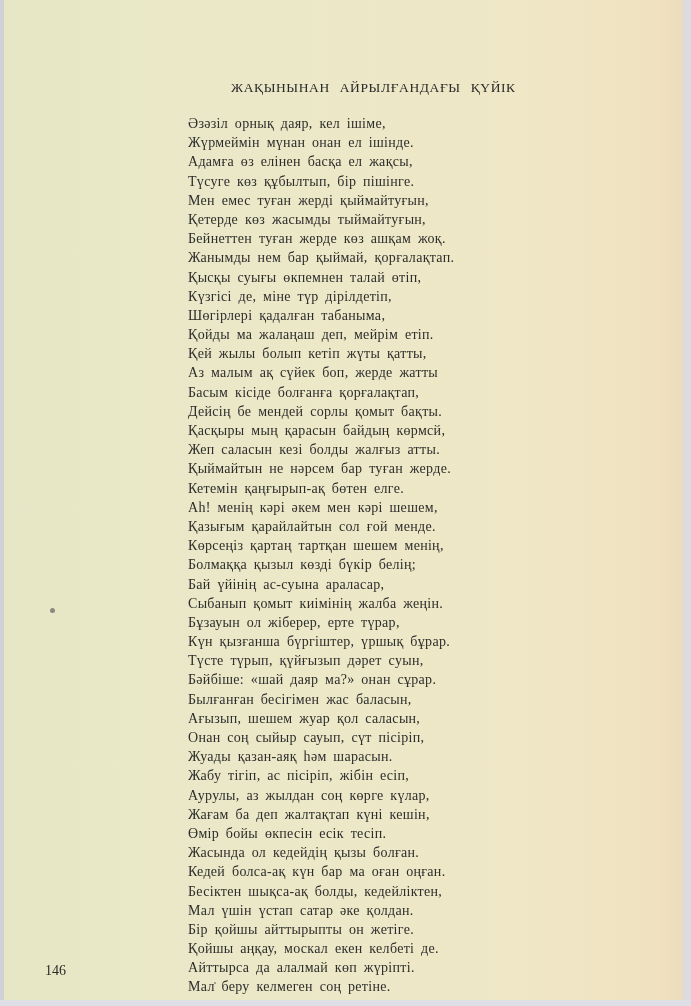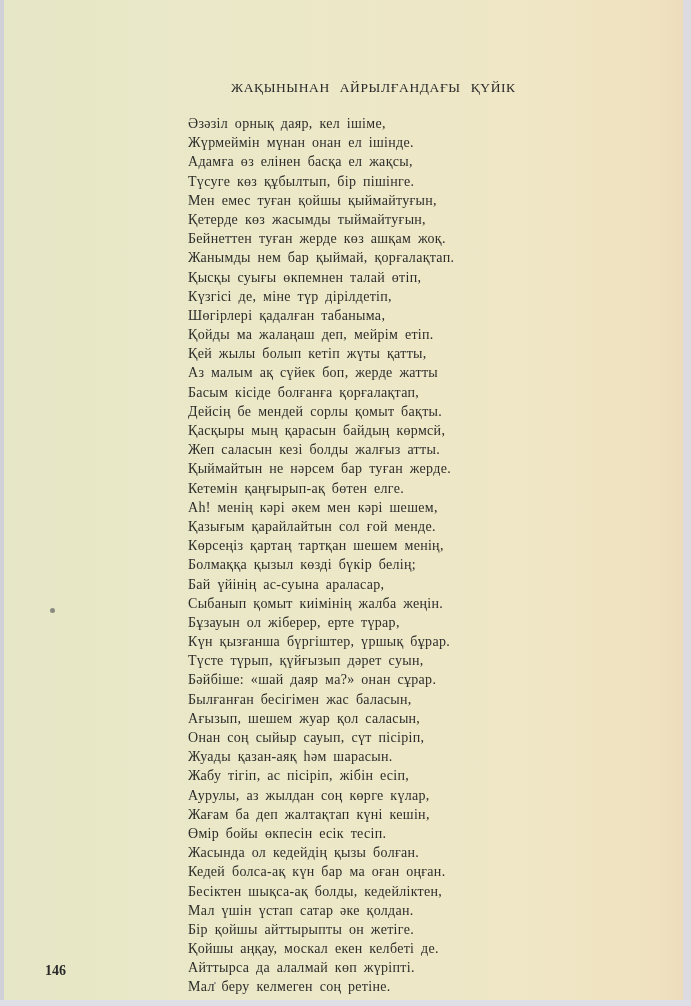--- a/index.html
+++ b/index.html
@@ -26,37 +26,37 @@
       white-space: nowrap;
     }
     .verse {
       position: absolute; top: 114px; left: 184px; margin: 0; padding: 0; list-style: none;
     }
     .verse li {
       height: 19.2px; line-height: 19.2px; font-size: 14px; color: #2d2d2b;
       white-space: nowrap; letter-spacing: 0.3px; word-spacing: 3px;
     }
     .page-number {
-      position: absolute; top: 963px; left: 41px; font-size: 14px; font-weight: bold; color: #2a2a2a;
+      position: absolute; top: 963px; left: 41px; font-size: 14px; font-weight: normal; color: #2a2a2a;
     }
     .speck { position:absolute; border-radius:50%; background:#8a8a80; }
   </style>
 </head>
 <body>
 
 <div class="left-edge"></div>
 <div class="page">
   <div class="chapter-num"><span>IX</span></div>
   <div class="title">ЖАҚЫНЫНАН АЙРЫЛҒАНДАҒЫ ҚҮЙІК</div>
   <ul class="verse" id="verse">
       <li>Әзәзіл орнық даяр, кел ішіме,</li>
       <li>Жүрмеймін мүнан онан ел ішінде.</li>
       <li>Адамға өз елінен басқа ел жақсы,</li>
       <li>Түсуге көз құбылтып, бір пішінге.</li>
-      <li>Мен емес туған қойшы қыймайтуғын,</li>
+      <li>Мен емес туған жерді қыймайтуғын,</li>
       <li>Қетерде көз жасымды тыймайтуғын,</li>
       <li>Бейнеттен туған жерде көз ашқам жоқ.</li>
       <li>Жанымды нем бар қыймай, қорғалақтап.</li>
       <li>Қысқы суығы өкпемнен талай өтіп,</li>
       <li>Күзгісі де, міне түр дірілдетіп,</li>
       <li>Шөгірлері қадалған табаныма,</li>
       <li>Қойды ма жалаңаш деп, мейрім етіп.</li>
       <li>Қей жылы болып кетіп жүты қатты,</li>
       <li>Аз малым ақ сүйек боп, жерде жатты</li>
       <li>Басым кісіде болғанға қорғалақтап,</li>

